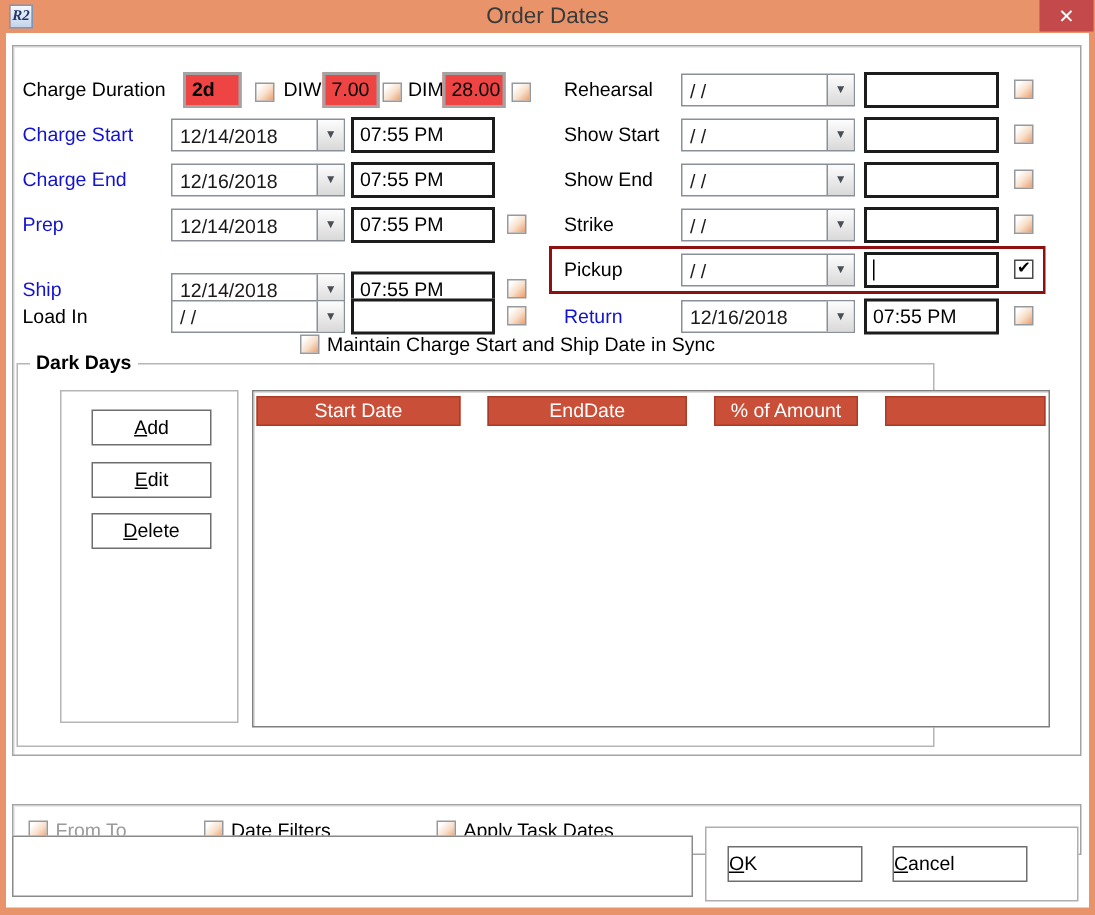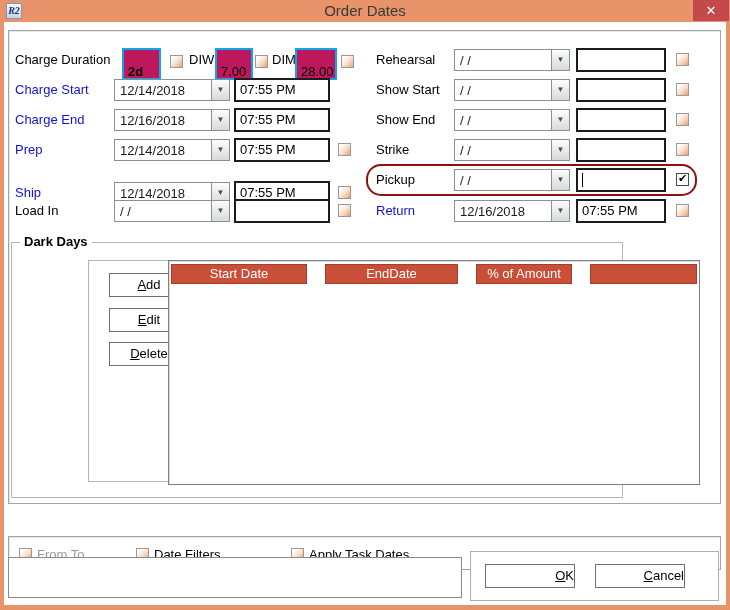--- a/index.html
+++ b/index.html
@@ -15,21 +15,21 @@
     text-align:center;line-height:21px;font-size:13px;font-weight:bold;cursor:pointer;}
   
   #content{position:absolute;left:4px;top:22px;width:722px;height:583px;background:#fff;}
   .frame{position:absolute;border:1px solid #a3a3a3;box-shadow:inset 1px 1px 0 #e9e9e9;background:#fff;}
   #main-frame{left:4px;top:8px;width:713px;height:474px;}
   #filter-frame{left:4px;top:514px;width:713px;height:34px;}
   
   .lrow,.rrow{position:absolute;height:28px;}
   .lrow{left:6px;width:346px;}
   .rrow{left:359px;width:327px;}
-  .rrow.highlight{box-shadow:0 0 0 2px #8e1111;border-radius:13px;}
+  .rrow.highlight{box-shadow:0 0 0 2px #8e1111;}
   .flabel{position:absolute;left:0;top:6px;font-size:13px;color:#000;white-space:nowrap;}
   .rrow .flabel{left:8px;}
   .flabel.blue{color:#1212cf;}
   .combo{position:absolute;top:3px;height:22px;border:1px solid #8a9097;background:#fff;}
   .lrow .combo{left:99px;width:116px;}
   .rrow .combo{left:86px;width:116px;}
   .cval{position:absolute;left:5px;top:3px;font-size:13px;color:#1a1a1a;white-space:nowrap;}
   .ddbtn{position:absolute;right:0;top:0;width:18px;height:20px;background:linear-gradient(180deg,#fdfdfd,#d9d9d9);
     border-left:1px solid #8a9097;text-align:center;cursor:pointer;}
   .ddicon{font-size:8px;color:#4a4f57;line-height:20px;display:block;}
@@ -40,49 +40,49 @@
   .caret{position:absolute;left:4px;top:3px;width:1px;height:14px;background:#000;}
   .cb{position:absolute;top:7px;width:13px;height:13px;border:1px solid #96999e;
     background:linear-gradient(135deg,#ffffff 15%,#f8dfca 55%,#eb9e6b 100%);cursor:pointer;}
   .lrow .cb{left:323px;}
   .rrow .cb{left:308px;}
   .cb.checked{background:#fff;border:1px solid #4a4a4a;}
   .cb .chk{position:absolute;left:1px;top:-2px;font-size:11px;color:#000;}
   
   #duration-row{position:absolute;left:6px;top:15px;width:346px;height:28px;}
   .small-label{position:absolute;top:6px;font-size:13px;color:#000;}
-  .vfield{position:absolute;top:2px;height:24px;border:2px solid #0ea5e9;background:#be185d;font-size:13px;
-    padding:14px 4px;white-space:nowrap;overflow:hidden;}
+  .vfield{position:absolute;top:2px;height:24px;border:2px solid #a3a3a3;background:#ef4444;font-size:13px;
+    padding:2px 4px;white-space:nowrap;overflow:hidden;}
   .d-cb{position:absolute;top:9px;width:13px;height:13px;border:1px solid #96999e;
     background:linear-gradient(135deg,#ffffff 15%,#f8dfca 55%,#eb9e6b 100%);cursor:pointer;}
   
   #sync-row{position:absolute;left:191px;top:190px;height:18px;}
   .inline-cb{position:relative;display:inline-block;width:13px;height:13px;border:1px solid #96999e;vertical-align:-2px;
     background:linear-gradient(135deg,#ffffff 15%,#f8dfca 55%,#eb9e6b 100%);cursor:pointer;}
   .cb-label{font-size:13px;color:#000;margin-left:5px;}
   .cb-label.disabled{color:#9b9b9b;}
   
   #darkdays-group{position:absolute;left:2px;top:211px;width:612px;height:256px;border:1px solid #b5b5b5;}
   #darkdays-legend{position:absolute;left:8px;top:-9px;background:#fff;padding:0 4px;font-size:13px;font-weight:bold;color:#000;}
-  #dd-btn-panel{position:absolute;left:28px;top:17px;width:119px;height:222px;border:1px solid #b5b5b5;margin-left:48px;}
+  #dd-btn-panel{position:absolute;left:28px;top:17px;width:119px;height:222px;border:1px solid #b5b5b5;}
   .dd-btn{position:absolute;left:20px;width:80px;height:24px;background:#fff;border:1px solid #6e6e6e;cursor:pointer;}
   .dd-btn span{display:block;text-align:center;font-size:13px;color:#000;line-height:22px;}
   .accel::first-letter{text-decoration:underline;}
   #dd-table{position:absolute;left:156px;top:17px;width:532px;height:225px;border:1px solid #7f7f7f;
     box-shadow:inset 1px 1px 0 #dcdcdc;background:#fff;}
   #dd-header{position:absolute;left:2px;top:3px;right:2px;height:21px;display:flex;gap:18px;}
   .hcell{background:#c94f38;border:1px solid #a83c27;color:#fff;font-size:13px;text-align:center;line-height:18px;height:20px;}
   
   .filter-item{position:absolute;top:8px;height:16px;white-space:nowrap;}
   
   #note-input{position:absolute;left:4px;top:535px;width:454px;height:41px;border:1px solid #8a8a8a;background:#fff;
     font-size:13px;padding:3px 5px;}
   #action-panel{position:absolute;left:466px;top:529px;width:249px;height:50px;border:1px solid #aeaeae;background:#fff;}
   .action-btn{position:absolute;top:12px;width:90px;height:24px;background:#fff;border:1px solid #6e6e6e;cursor:pointer;}
-  .action-btn span{display:block;text-align:right;font-size:13px;color:#000;line-height:22px;}
+  .action-btn span{display:block;text-align:left;font-size:13px;color:#000;line-height:22px;}
   #ok-btn{left:14px;}
   #cancel-btn{left:124px;}
 </style>
 </head>
 <body>
 
 <div id="dialog">
   <div id="titlebar">
     <div id="app-icon">R2</div>
     <div id="title-text">Order Dates</div>
@@ -234,20 +234,23 @@
         <div class="combo">
           <span class="cval">12/16/2018</span>
           <span class="ddbtn">
               <span class="ddicon">▼</span>
             </span>
         </div>
         <div class="tfield">07:55 PM</div>
         <span class="cb"></span>
       </div>
 
+      <div id="sync-row">
+        <span class="inline-cb"></span><span class="cb-label">Maintain Charge Start and Ship Date in Sync</span>
+      </div>
 
       <div id="darkdays-group">
         <span id="darkdays-legend">Dark Days</span>
         <div id="dd-btn-panel">
           <div class="dd-btn" style="top:12px">
               <span class="accel">Add</span>
             </div>
           <div class="dd-btn" style="top:47px">
               <span class="accel">Edit</span>
             </div>

